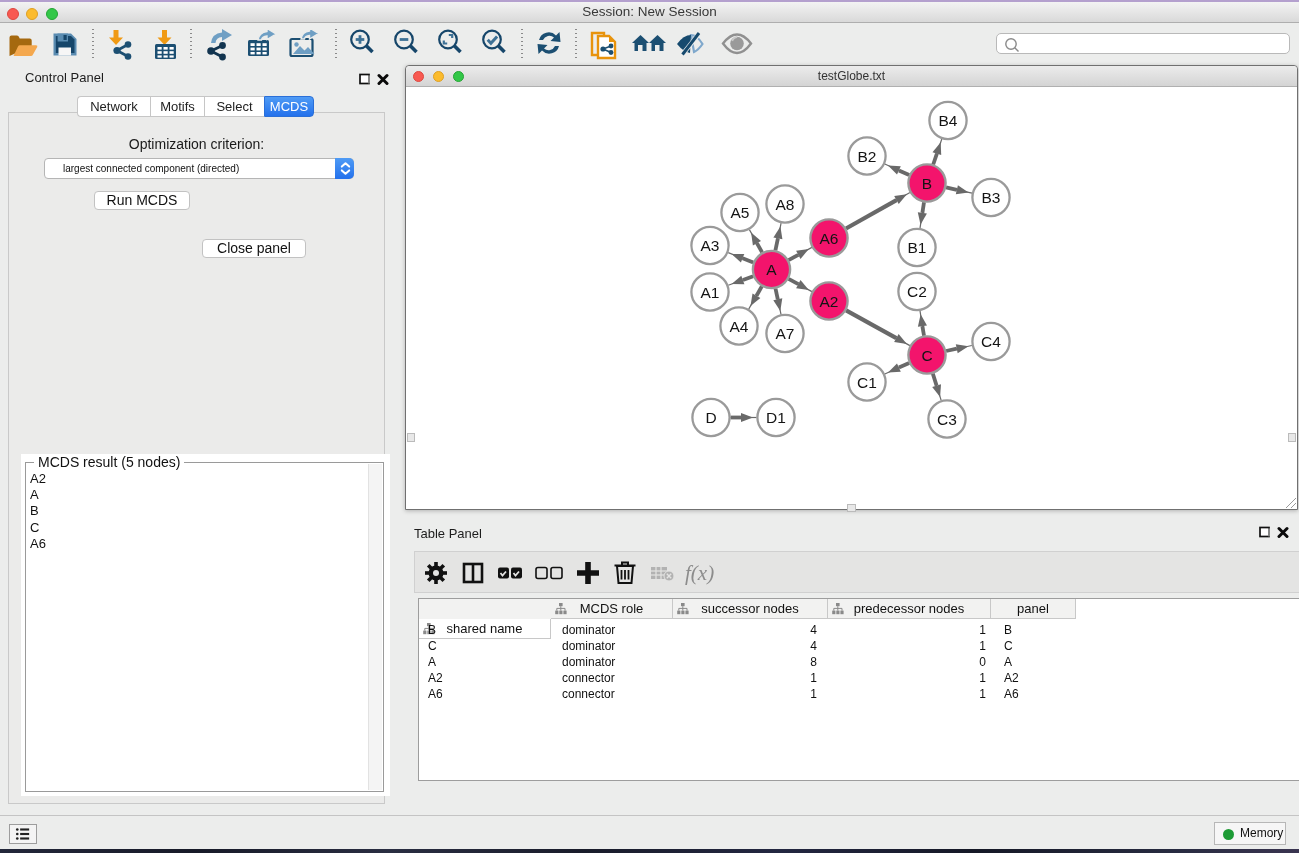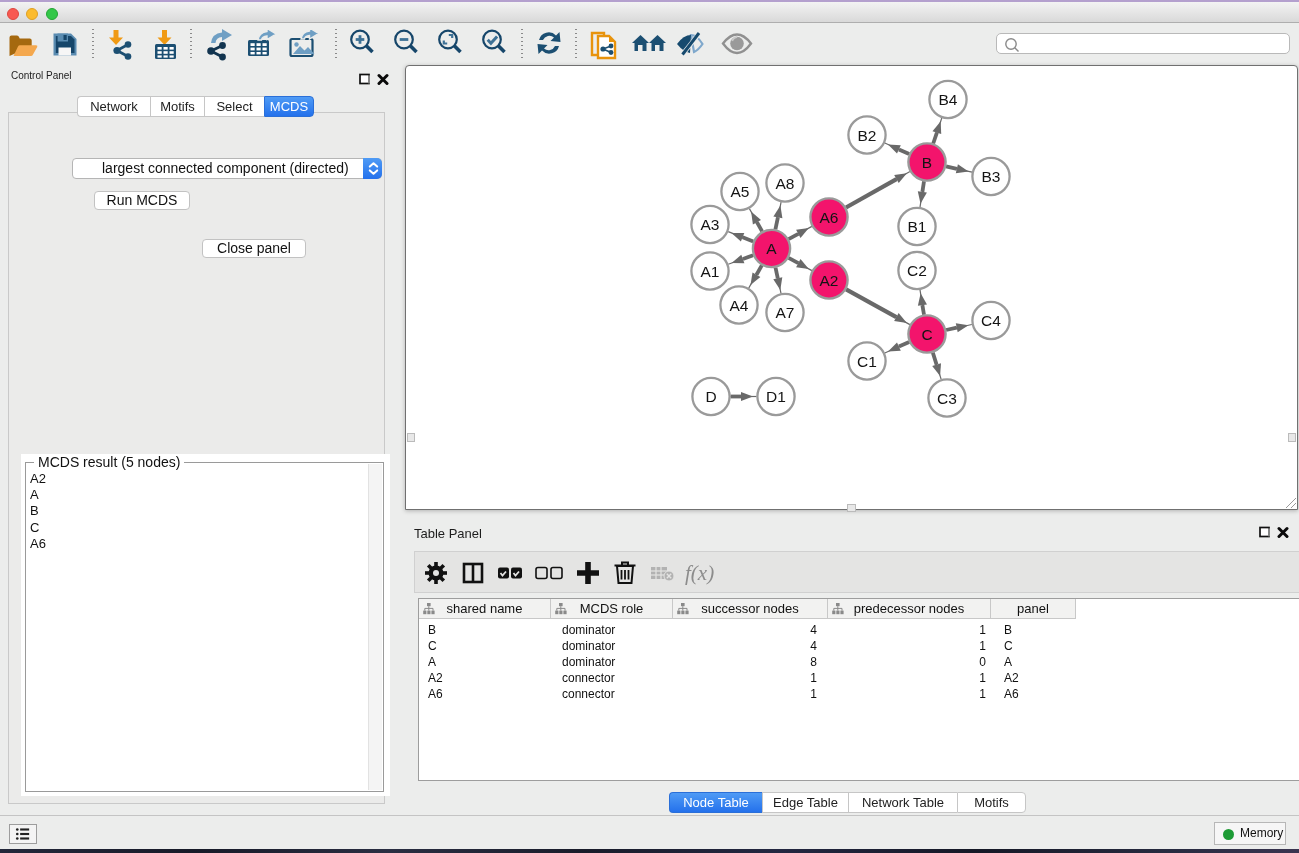--- a/index.html
+++ b/index.html
@@ -20,33 +20,33 @@
 
 #toolbar { left:0; top:25px; width:1299px; height:37px; }
 .tbi { position:absolute; top:2px; }
 .tsep { position:absolute; top:4px; width:1.5px; height:30px;
   background-image:linear-gradient(#8a8a8a 1.5px, transparent 1.5px); background-size:1.5px 4px; }
 #searchbox { position:absolute; left:996px; top:8px; width:294px; height:21px; background:#fff;
   border:1px solid #b9b9b9; border-radius:5px; }
 
 
 #cpanel { left:0; top:62px; width:392px; height:751px; background:#ecedec; }
-#cpanel .ptitle { position:absolute; left:11px; top:8px; font-size:10px; color:#1d1d1d; }
+#cpanel .ptitle { position:absolute; left:25px; top:8px; font-size:13px; color:#1d1d1d; }
 .wbtn { position:absolute; top:10px; font-size:12px; color:#111; }
 #cp-tabs { position:absolute; left:77px; top:34px; height:21px; display:flex; z-index:3; }
 #cp-tabs .tab { height:21px; line-height:20px; font-size:13px; text-align:center; color:#222;
   background:#fff; border:1px solid #c6c6c6; border-right:none; }
 #cp-tabs .tab:first-child { border-radius:4px 0 0 4px; }
 #cp-tabs .tab.sel { background:linear-gradient(#4f9bf5,#2471ec); color:#fff; border:1px solid #2a6fd8;
   border-radius:0 4px 4px 0; }
 #cp-border { position:absolute; left:8px; top:50px; width:377px; height:692px;
   border:1px solid #c9c9c9; background:#ebebea; }
 #opt-label { position:absolute; left:0; top:23px; width:100%; text-align:center; font-size:14px; color:#1a1a1a; }
 #dropdown { position:absolute; left:35px; top:45px; width:310px; height:21px; background:#fff;
-  border:1px solid #b5b5b5; border-radius:4px; font-size:14px; color:#111; line-height:19px; padding-left:29px;margin-left:28px; }
+  border:1px solid #b5b5b5; border-radius:4px; font-size:10px; color:#111; line-height:19px; padding-left:18px; }
 #dd-step { position:absolute; right:-1px; top:-1px; width:19px; height:21px; border-radius:0 5px 5px 0;
   background:linear-gradient(#4f9bf5,#2471ec); }
 .btn { position:absolute; height:19px; background:#fff; border:1px solid #c2c2c2; border-radius:4px;
   font-size:14px; color:#111; text-align:center; line-height:17px; }
 #mcds-box { position:absolute; left:12px; top:341px; width:369px; height:342px; background:#fff; }
 #mcds-group { position:absolute; left:4px; top:8px; right:6px; bottom:4px; border:1px solid #9a9a9a; }
 #mcds-title { position:absolute; left:8px; top:-9px; background:#fff; padding:0 4px; font-size:14px; color:#111; }
 #mcds-list { position:absolute; left:4px; top:8px; font-size:13px; color:#111; line-height:16.2px; }
 #mcds-scroll { position:absolute; right:1px; top:1px; width:14px; bottom:1px; background:#f4f4f4; border-left:1px solid #e2e2e2; }
 
@@ -86,20 +86,21 @@
 #desktop { left:0; top:849px; width:1299px; height:4px;
   background:linear-gradient(90deg,#23273a 0%,#171a28 15%,#2a2e42 30%,#191c2a 45%,#232741 60%,#151826 75%,#272b40 90%,#3a3450 100%); }
 </style>
 </head>
 <body>
 
 <div class="abs" id="titlebar">
   <div class="light lr" style="left:7px;"></div>
   <div class="light ly" style="left:26px;"></div>
   <div class="light lg" style="left:46px;"></div>
+  <div class="title">Session: New Session</div>
 </div>
 
 <div class="abs" id="toolbar">
 <div class="tbi" style="left:6px;"><svg width="32" height="32" viewBox="0 0 32 32">
 <path d="M3.5 29 V10.5 q0 -2 2 -2 h5.5 q1.5 0 2 1.5 l0.7 1.5 h10 q2 0 2 2 V19 Z" fill="#a5690f"></path>
 <path d="M7.5 29 l4.5 -9.5 q0.6 -1.2 2 -1.2 h16 q2 0 1.2 1.8 L27 27.5 q-0.6 1.5 -2.2 1.5 Z" fill="#f4a84e"></path>
 </svg></div>
 <div class="tbi" style="left:50px;"><svg width="30" height="32" viewBox="0 0 30 32">
 <path d="M3.5 6.5 h17.5 l5.5 5.5 v16.5 H3.5 Z" fill="#5a8cb1"></path>
 <path d="M6 9 h15 l3.5 3.5 v13.5 H6 Z" fill="#16466a"></path>
@@ -235,38 +236,45 @@
   <div class="wbtn" style="left:377px; top:11px;"><svg width="12" height="12" viewBox="0 0 12 12">
         <path d="M2 2.5 L10 10.5 M10 2.5 L2 10.5" stroke="#0a0a0a" stroke-width="3" stroke-linecap="round"></path>
       </svg></div>
   <div id="cp-tabs">
     <div class="tab" style="width:73px;">Network</div>
       <div class="tab" style="width:54px;">Motifs</div>
       <div class="tab" style="width:60px;">Select</div>
       <div class="tab sel" style="width:50px;">MCDS</div>
   </div>
   <div id="cp-border">
+    <div id="opt-label">Optimization criterion:</div>
     <div id="dropdown">largest connected component (directed)
       <div id="dd-step"><svg width="21" height="21">
             <path d="M6.8 8.6 L10.5 5.2 L14.2 8.6 M6.8 12.4 L10.5 15.8 L14.2 12.4" fill="none" stroke="#fff" stroke-width="2" stroke-linecap="round" stroke-linejoin="round"></path>
           </svg></div>
     </div>
     <div class="btn" style="left:85px; top:78px; width:96px;">Run MCDS</div>
     <div class="btn" style="left:193px; top:78px; width:104px;margin-top:48px;">Close panel</div>
     <div id="mcds-box">
       <div id="mcds-group">
         <div id="mcds-title">MCDS result (5 nodes)</div>
         <div id="mcds-list">A2<br>A<br>B<br>C<br>A6</div>
         <div id="mcds-scroll"></div>
       </div>
     </div>
   </div>
 </div>
 
 <div class="abs" id="netwin">
+  <div id="nw-titlebar">
+    <div class="slight lr" style="left:7px;"></div>
+    <div class="slight ly" style="left:26.5px;"></div>
+    <div class="slight lg" style="left:46.5px;"></div>
+    <div class="title">testGlobe.txt</div>
+  </div>
   <div style="position:absolute;left:1px;top:367px;width:8px;height:9px;background:#e8e8e8;border:1px solid #bbb;"></div>
   <div style="position:absolute;right:1px;top:367px;width:8px;height:9px;background:#e8e8e8;border:1px solid #bbb;"></div>
   <div style="position:absolute;left:441px;bottom:-3px;width:9px;height:8px;background:#e8e8e8;border:1px solid #bbb;"></div>
   <svg style="position:absolute;right:0;bottom:0;" width="14" height="14">
       <path d="M13 3 L3 13 M13 8 L8 13" stroke="#9a9a9a" stroke-width="1"></path>
     </svg>
   <svg id="graph" width="891" height="421" style="display:block" font-family="Liberation Sans, sans-serif">
 <line x1="503.2" y1="88.0" x2="478.8" y2="77.0" stroke="#696969" stroke-width="1.2"></line>
 <line x1="503.2" y1="88.0" x2="492.9" y2="83.4" stroke="#696969" stroke-width="3.8"></line>
 <polygon points="482.0,78.4 494.8,79.2 491.0,87.6" fill="#696969"></polygon>
@@ -438,21 +446,21 @@
           </g>
  <circle cx="7" cy="3" r="5" fill="#777" stroke="#e4e4e3" stroke-width="1"></circle>
  <path d="M4.8 0.8 l4.4 4.4 M9.2 0.8 l-4.4 4.4" stroke="#e4e4e3" stroke-width="1.4"></path>
 </g>
 
 <text x="270" y="28" font-size="21" font-style="italic" font-family="Liberation Serif, serif" fill="#8c8c8c">f(x)</text>
 </svg>
   </div>
   <div id="tp-table">
     <div id="tp-header">
-<div class="hc" style="width:132px;"><svg width="12" height="12" viewBox="0 0 12 12" style="position:absolute;left:4px;top:4px;">
+<div class="hc" style="width:132px;margin-top:20px;"><svg width="12" height="12" viewBox="0 0 12 12" style="position:absolute;left:4px;top:4px;">
             <g fill="#8a8a8a">
               <rect x="4" y="0" width="3.6" height="3.2"></rect>
               <rect x="0.2" y="7.6" width="3.2" height="3.6"></rect>
               <rect x="4.3" y="7.6" width="3.2" height="3.6"></rect>
               <rect x="8.4" y="7.6" width="3.2" height="3.6"></rect>
             </g>
             <path d="M5.8 3.2 v2.2 M1.8 7.6 v-2.2 h8.2 v2.2 M5.8 5.4 v2.2" fill="none" stroke="#8a8a8a" stroke-width="1"></path>
           </svg>shared name</div>
 <div class="hc" style="width:122px;"><svg width="12" height="12" viewBox="0 0 12 12" style="position:absolute;left:4px;top:4px;">
             <g fill="#8a8a8a">
@@ -502,26 +510,20 @@
 <div class="trow" style="left:143px; top:71px;">connector</div>
 <div class="trow" style="left:252px; top:71px; width:146px; text-align:right;">1</div>
 <div class="trow" style="left:411px; top:71px; width:156px; text-align:right;">1</div>
 <div class="trow" style="left:585px; top:71px;">A2</div>
 <div class="trow" style="left:9px; top:87px;">A6</div>
 <div class="trow" style="left:143px; top:87px;">connector</div>
 <div class="trow" style="left:252px; top:87px; width:146px; text-align:right;">1</div>
 <div class="trow" style="left:411px; top:87px; width:156px; text-align:right;">1</div>
 <div class="trow" style="left:585px; top:87px;">A6</div>
   </div>
-  <div id="bottom-tabs">
-    <div class="tab sel" style="width:93px;">Node Table</div>
-      <div class="tab" style="width:86px;">Edge Table</div>
-      <div class="tab" style="width:109px;">Network Table</div>
-      <div class="tab" style="width:69px;">Motifs</div>
-  </div>
 </div>
 
 <div class="abs" id="statusbar">
   <div id="listbtn"><svg width="26" height="18" viewBox="0 0 26 22">
 <g fill="#222">
           <circle cx="6" cy="5.5" r="1.6"></circle>
           <circle cx="6" cy="11" r="1.6"></circle>
           <circle cx="6" cy="16.5" r="1.6"></circle>
 <rect x="9.5" y="4.2" width="11" height="2.6"></rect>
           <rect x="9.5" y="9.7" width="11" height="2.6"></rect>

